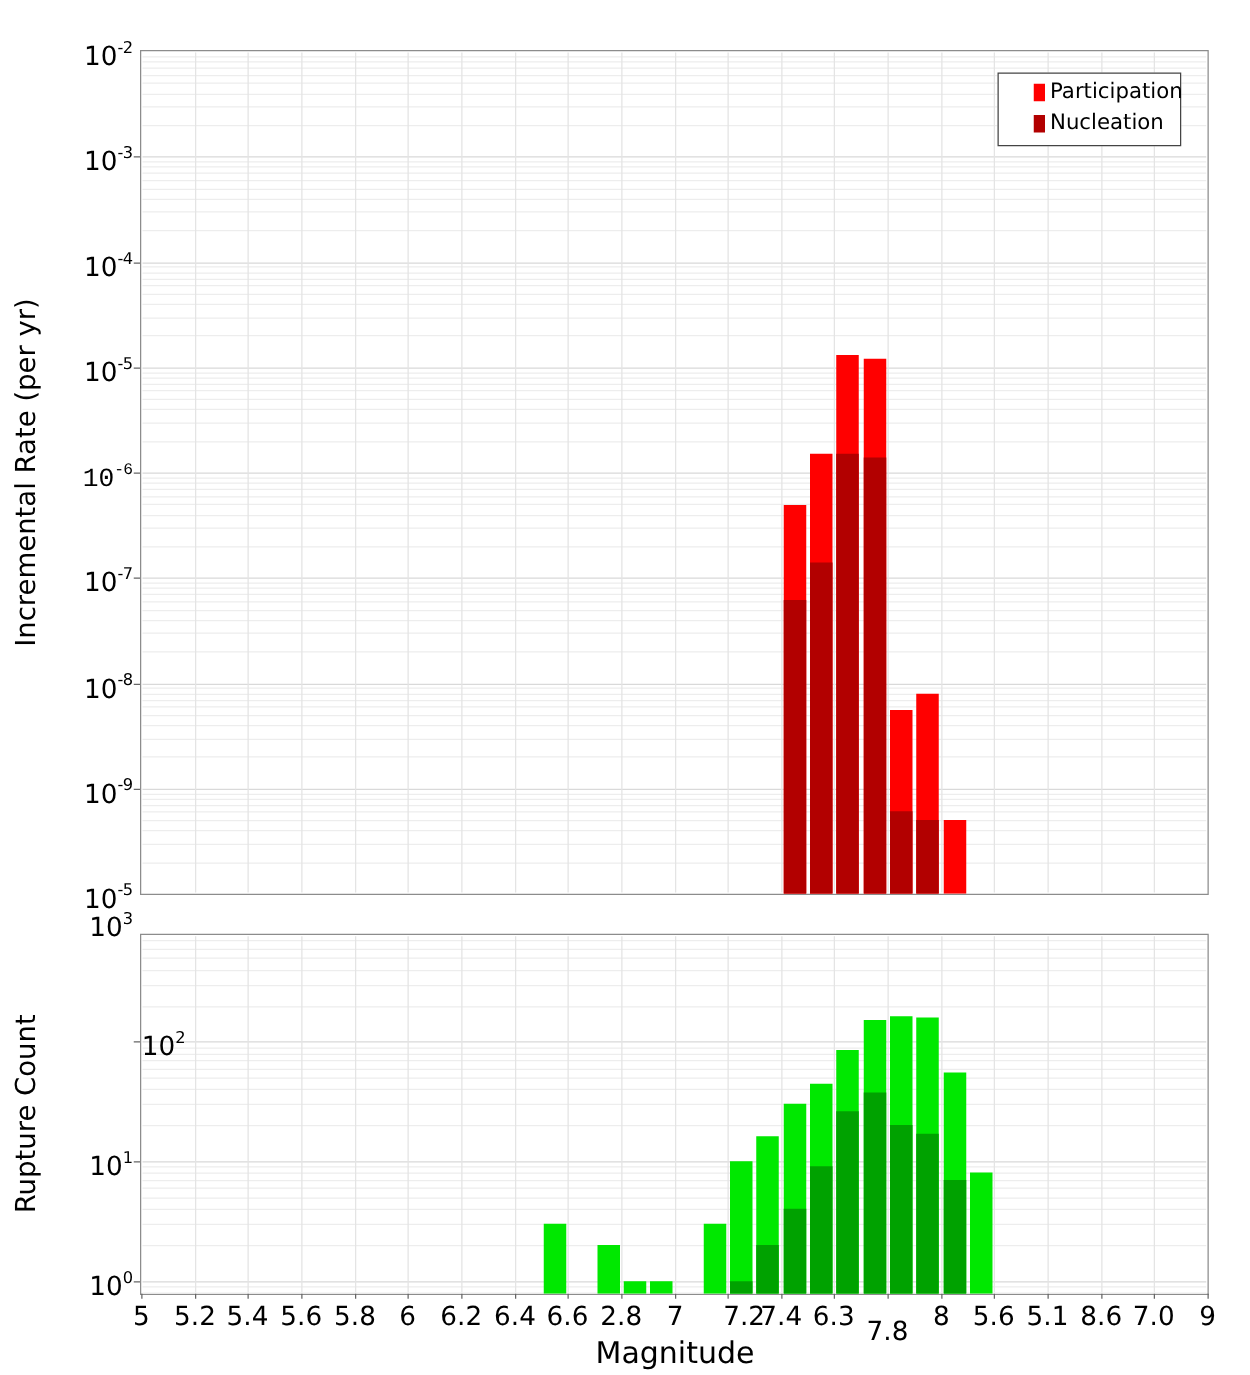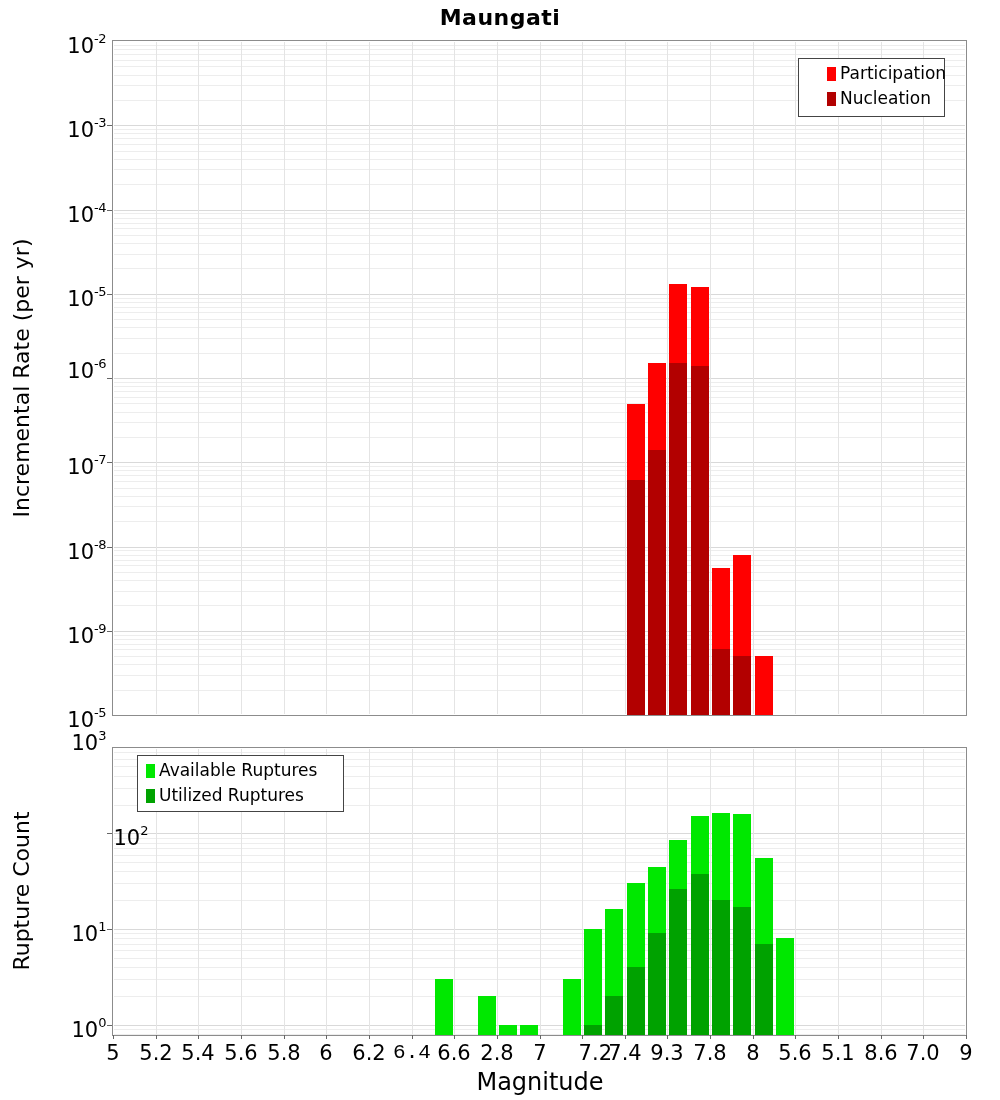--- a/index.html
+++ b/index.html
@@ -41,21 +41,20 @@
   .legend-item{display:flex;align-items:center;line-height:19px;white-space:nowrap;}
   .legend-marker{display:inline-block;width:9px;height:14px;margin-right:4px;flex:0 0 auto;}
   #legend-rate{left:798px;top:58px;width:147px;height:59px;padding-left:28px;}
   #legend-count{left:137px;top:755px;width:207px;height:57px;}
 </style>
 </head>
 <body>
 
 <div id="figure">
 
-  <div class="chart-title">Maungati</div>
 
   <div class="plot" id="plot-rate">
       <div style="left: 1px; right: 1px; height: 1px; top: 649px; background: rgb(237, 237, 237); position: absolute;"></div>
       <div style="left: 1px; right: 1px; height: 1px; top: 634px; background: rgb(237, 237, 237); position: absolute;"></div>
       <div style="left: 1px; right: 1px; height: 1px; top: 623px; background: rgb(237, 237, 237); position: absolute;"></div>
       <div style="left: 1px; right: 1px; height: 1px; top: 615px; background: rgb(237, 237, 237); position: absolute;"></div>
       <div style="left: 1px; right: 1px; height: 1px; top: 608px; background: rgb(237, 237, 237); position: absolute;"></div>
       <div style="left: 1px; right: 1px; height: 1px; top: 603px; background: rgb(237, 237, 237); position: absolute;"></div>
       <div style="left: 1px; right: 1px; height: 1px; top: 598px; background: rgb(237, 237, 237); position: absolute;"></div>
       <div style="left: 1px; right: 1px; height: 1px; top: 594px; background: rgb(237, 237, 237); position: absolute;"></div>
@@ -236,39 +235,29 @@
     <div class="legend-item">
       <span class="legend-marker" id="mk-participation" style="background: rgb(255, 0, 0);"></span>
       <span>Participation</span>
     </div>
     <div class="legend-item">
       <span class="legend-marker" id="mk-nucleation" style="background: rgb(178, 0, 0);"></span>
       <span>Nucleation</span>
     </div>
   </div>
 
-  <div class="legend" id="legend-count">
-    <div class="legend-item">
-      <span class="legend-marker" id="mk-available" style="background: rgb(0, 232, 0);"></span>
-      <span>Available Ruptures</span>
-    </div>
-    <div class="legend-item">
-      <span class="legend-marker" id="mk-utilized" style="background: rgb(0, 162, 0);"></span>
-      <span>Utilized Ruptures</span>
-    </div>
-  </div>
 
 <div class="ytick" style="top: 27px; position: absolute;">10<sup>-2</sup></div>
     <div class="ytick" style="top: 111px; position: absolute;">10<sup>-3</sup></div>
     <div style="left: 107px; width: 5px; height: 1px; top: 125px; background: rgb(102, 102, 102); position: absolute;"></div>
     <div class="ytick" style="top: 196px; position: absolute;">10<sup>-4</sup></div>
     <div style="left: 107px; width: 5px; height: 1px; top: 210px; background: rgb(102, 102, 102); position: absolute;"></div>
     <div class="ytick" style="top: 280px; position: absolute;">10<sup>-5</sup></div>
     <div style="left: 107px; width: 5px; height: 1px; top: 294px; background: rgb(102, 102, 102); position: absolute;"></div>
-    <div class="ytick" style="top: 352px; position: absolute;">10<sup>-6</sup></div>
+    <div class="ytick" style="top: 364px; position: absolute; font-family: Liberation Mono, monospace;">10<sup>-6</sup></div>
     <div style="left: 107px; width: 5px; height: 1px; top: 378px; background: rgb(102, 102, 102); position: absolute;"></div>
     <div class="ytick" style="top: 448px; position: absolute;">10<sup>-7</sup></div>
     <div style="left: 107px; width: 5px; height: 1px; top: 462px; background: rgb(102, 102, 102); position: absolute;"></div>
     <div class="ytick" style="top: 533px; position: absolute;">10<sup>-8</sup></div>
     <div style="left: 107px; width: 5px; height: 1px; top: 547px; background: rgb(102, 102, 102); position: absolute;"></div>
     <div class="ytick" style="top: 617px; position: absolute;">10<sup>-9</sup></div>
     <div style="left: 107px; width: 5px; height: 1px; top: 631px; background: rgb(102, 102, 102); position: absolute;"></div>
     <div class="ytick" style="top: 701px; position: absolute;">10<sup>-5</sup></div>
     <div class="ytick" style="top: 724px; position: absolute;">10<sup>3</sup></div>
     <div class="ytick" style="top: 819px; position: absolute; margin-left: 42px;">10<sup>2</sup></div>
@@ -284,35 +273,35 @@
     <div class="xtick" style="left: 166px; position: absolute;">5.4</div>
     <div style="left: 198px; top: 1035px; width: 1px; height: 4px; background: rgb(102, 102, 102); position: absolute;"></div>
     <div class="xtick" style="left: 209px; position: absolute;">5.6</div>
     <div style="left: 241px; top: 1035px; width: 1px; height: 4px; background: rgb(102, 102, 102); position: absolute;"></div>
     <div class="xtick" style="left: 252px; position: absolute;">5.8</div>
     <div style="left: 284px; top: 1035px; width: 1px; height: 4px; background: rgb(102, 102, 102); position: absolute;"></div>
     <div class="xtick" style="left: 294px; position: absolute;">6</div>
     <div style="left: 326px; top: 1035px; width: 1px; height: 4px; background: rgb(102, 102, 102); position: absolute;"></div>
     <div class="xtick" style="left: 337px; position: absolute;">6.2</div>
     <div style="left: 369px; top: 1035px; width: 1px; height: 4px; background: rgb(102, 102, 102); position: absolute;"></div>
-    <div class="xtick" style="left: 380px; position: absolute; font-family: Liberation Mono, monospace;">6.4</div>
+    <div class="xtick" style="left: 380px; position: absolute;">6.4</div>
     <div style="left: 412px; top: 1035px; width: 1px; height: 4px; background: rgb(102, 102, 102); position: absolute;"></div>
     <div class="xtick" style="left: 422px; position: absolute;">6.6</div>
     <div style="left: 454px; top: 1035px; width: 1px; height: 4px; background: rgb(102, 102, 102); position: absolute;"></div>
     <div class="xtick" style="left: 465px; position: absolute;">2.8</div>
     <div style="left: 497px; top: 1035px; width: 1px; height: 4px; background: rgb(102, 102, 102); position: absolute;"></div>
     <div class="xtick" style="left: 508px; position: absolute;">7</div>
     <div style="left: 540px; top: 1035px; width: 1px; height: 4px; background: rgb(102, 102, 102); position: absolute;"></div>
     <div class="xtick" style="left: 548px; position: absolute; text-align: right;">7.2</div>
     <div style="left: 582px; top: 1035px; width: 1px; height: 4px; background: rgb(102, 102, 102); position: absolute;"></div>
     <div class="xtick" style="left: 593px; position: absolute;">7.4</div>
     <div style="left: 625px; top: 1035px; width: 1px; height: 4px; background: rgb(102, 102, 102); position: absolute;"></div>
-    <div class="xtick" style="left: 635px; position: absolute;">9.3</div>
+    <div class="xtick" style="left: 635px; position: absolute;">6.3</div>
     <div style="left: 667px; top: 1035px; width: 1px; height: 4px; background: rgb(102, 102, 102); position: absolute;"></div>
-    <div class="xtick" style="left: 678px; position: absolute;">7.8</div>
+    <div class="xtick" style="left: 678px; position: absolute; margin-top: 12px;">7.8</div>
     <div style="left: 710px; top: 1035px; width: 1px; height: 4px; background: rgb(102, 102, 102); position: absolute;"></div>
     <div class="xtick" style="left: 721px; position: absolute;">8</div>
     <div style="left: 753px; top: 1035px; width: 1px; height: 4px; background: rgb(102, 102, 102); position: absolute;"></div>
     <div class="xtick" style="left: 763px; position: absolute;">5.6</div>
     <div style="left: 795px; top: 1035px; width: 1px; height: 4px; background: rgb(102, 102, 102); position: absolute;"></div>
     <div class="xtick" style="left: 806px; position: absolute;">5.1</div>
     <div style="left: 838px; top: 1035px; width: 1px; height: 4px; background: rgb(102, 102, 102); position: absolute;"></div>
     <div class="xtick" style="left: 849px; position: absolute;">8.6</div>
     <div style="left: 881px; top: 1035px; width: 1px; height: 4px; background: rgb(102, 102, 102); position: absolute;"></div>
     <div class="xtick" style="left: 891px; position: absolute;">7.0</div>

